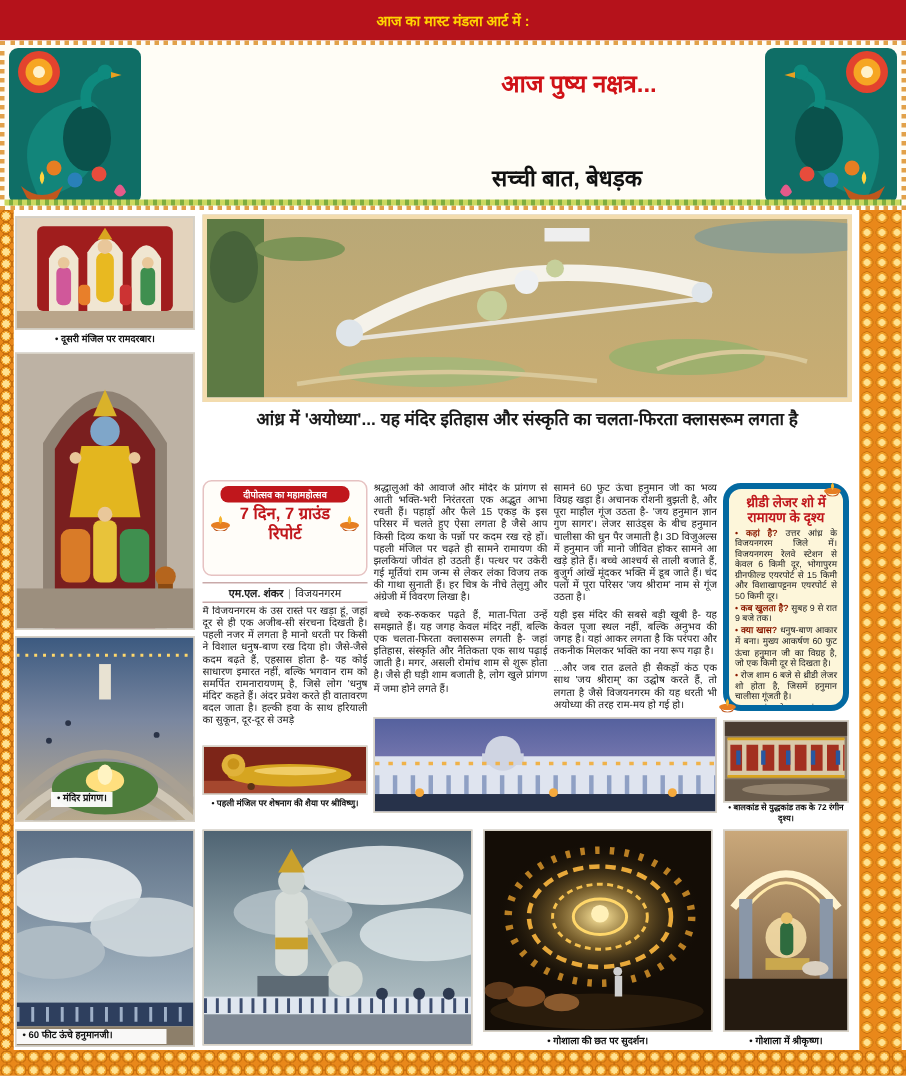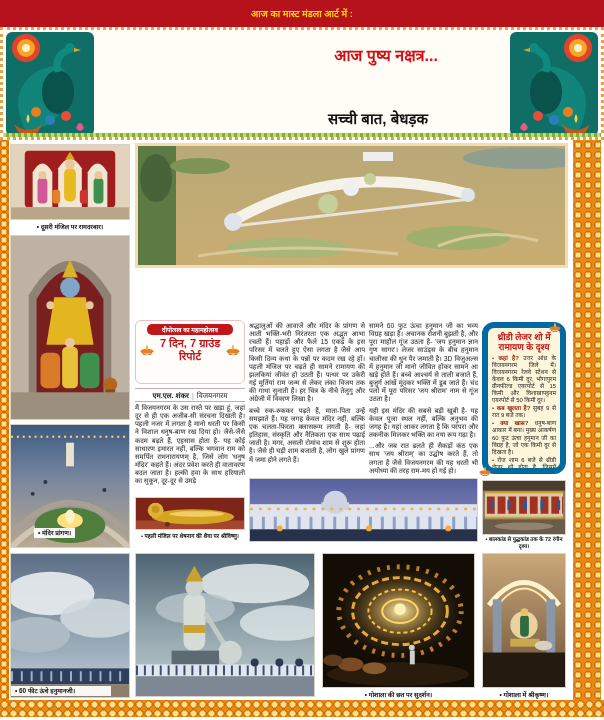--- a/index.html
+++ b/index.html
@@ -86,21 +86,21 @@
   .col1t { left:135px; top:404px; width:110px; height:92px; }
   .col2 { left:249px; top:322px; width:116px; height:154px; }
   .col3 { left:369px; top:322px; width:109px; height:154px; }
 
   .p-golden { left:135px; top:497px; width:110px; height:33px; }
   .cap-golden { left:135px; top:530px; width:110px; height:12px; font-size:5.7px; }
   .p-dusk { left:249px; top:478px; width:229px; height:64px; }
 
   
   .sidebar-box { position:absolute; left:482px; top:322px; width:84px; height:152px;
-    background:#fdf6da; border:6px solid #0369a1; border-radius:12px; padding:4px 4px 2px; overflow:hidden; }
+    background:#fdf6da; border:4px solid #0369a1; border-radius:12px; padding:4px 4px 2px; overflow:hidden; }
   .sidebar-box .sb-title { color:#c0171c; font-size:9px; font-weight:bold; text-align:center; line-height:1.15; margin-bottom:2px; }
   .sb-item { font-size:5.9px; line-height:1.2; color:#222; text-align:justify; margin-bottom:1px; }
   .sb-item b { color:#8b1a00; }
   .sb-diya { position:absolute; width:14px; height:10px; }
   .sb-diya.t { right:484px; top:318px; right:auto; left:548px; }
   .sb-diya.b { left:478px; top:462px; }
   .p-mural { left:482px; top:480px; width:84px; height:55px; }
   .cap-mural { left:482px; top:536px; width:84px; height:13px; font-size:5.5px; }
 
   
@@ -273,20 +273,21 @@
       <path d="M95,75 Q200,14 330,48" fill="none" stroke="#f5f2ea" stroke-width="11"></path>
       <path d="M97,80 L332,53" stroke="#e8e4da" stroke-width="3" fill="none"></path>
       <circle cx="95" cy="76" r="9" fill="#dfe5ea"></circle>
       <circle cx="330" cy="49" r="7" fill="#dfe5ea"></circle>
       <circle cx="213" cy="42" r="8" fill="#eef0f2"></circle>
       <circle cx="190" cy="58" r="10" fill="#c6cf9a"></circle>
       <circle cx="232" cy="33" r="6" fill="#c6cf9a"></circle>
     </svg>
   </div>
 
+  <div class="kicker">आंध्र में 'अयोध्या'... यह मंदिर इतिहास और संस्कृति का चलता-फिरता क्लासरूम लगता है</div>
 
   <div class="badge">
     <div class="diya dl">
       <svg viewBox="0 0 20 14">
           <ellipse cx="10" cy="9" rx="8" ry="3" fill="#e67e22"></ellipse>
           <path d="M3,10 q7,7 14,0 l-2,3 q-5,3 -10,0 z" fill="#c0571d"></path>
           <path d="M10,1 q3,4 0,7 q-3,-3 0,-7" fill="#f5b431"></path>
         </svg>
     </div>
     <div class="diya dr">

